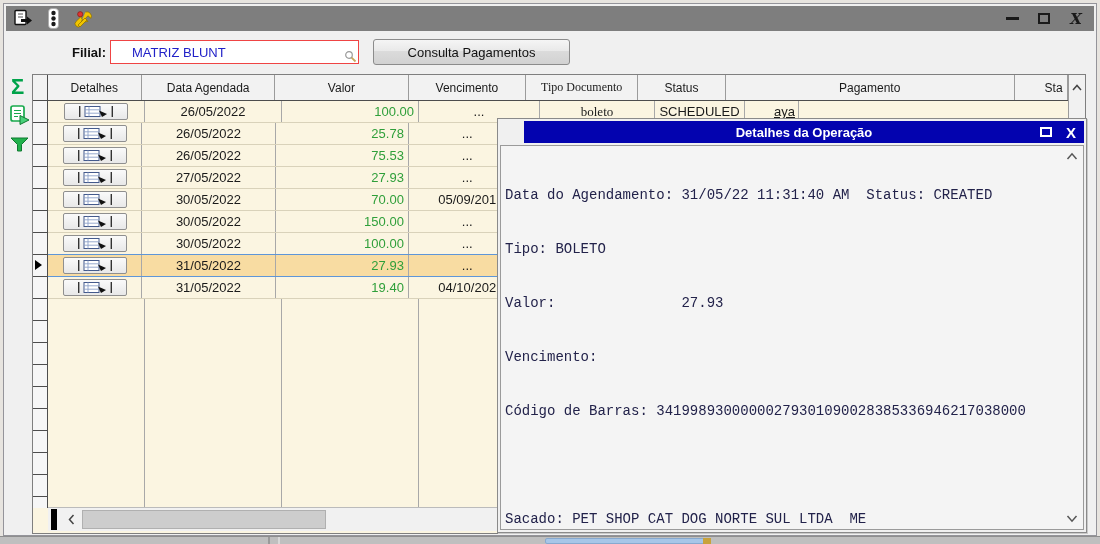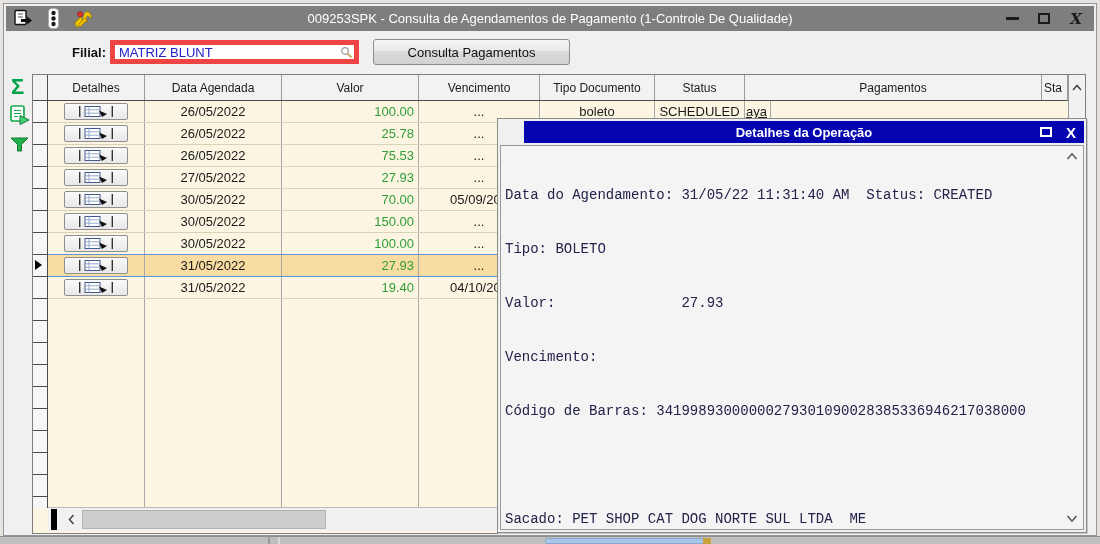--- a/index.html
+++ b/index.html
@@ -30,22 +30,22 @@
   .tb-controls { position:absolute; right:10px; top:0; height:25px; display:flex; align-items:center; gap:16px; }
   .ctl { width:16px; height:14px; display:flex; align-items:center; justify-content:center; color:#1A1A1A; }
   .ctl-min i { display:block; width:13px; height:3px; background:#1A1A1A; }
   .ctl-max i { display:block; width:12px; height:11px; border:2px solid #1A1A1A; background:#7E7E7E; }
   .ctl-close { font-family:"DejaVu Serif", serif; font-style:italic; font-weight:bold; font-size:15px; }
 
   
   .filial-label { position:absolute; left:60px; top:41px; width:42px; text-align:right;
     font-size:13px; font-weight:600; color:#111; }
   .filial-input { position:absolute; left:106px; top:36px; width:249px; height:24px;
-    background:#FFFFFF; border:5px solid #ef4444; font-size:13px; color:#2121C8;
-    display:flex; align-items:center; padding-left:4px; }
+    background:#FFFFFF; border:1px solid #ef4444; font-size:13px; color:#2121C8;
+    display:flex; align-items:center; padding-left:21px; }
   .filial-glass { position:absolute; right:1px; bottom:0; }
   .btn-consulta { position:absolute; left:369px; top:35px; width:197px; height:26px;
     background:linear-gradient(#F5F5F5,#E9E9E9 45%,#DBDBDB 46%,#D2D2D2);
     border:1px solid #8C8C8C; border-radius:3px; font-size:13px; color:#111;
     font-family:"Liberation Sans", sans-serif; display:flex; align-items:center; justify-content:center; }
 
   
   .side-sigma { position:absolute; left:7px; top:72px; color:#00A34A; font-weight:bold;
     font-size:22px; line-height:22px; }
   .side-export { position:absolute; left:4px; top:100px; }
@@ -53,21 +53,21 @@
 
   
   .grid { position:absolute; left:28px; top:70px; width:1054px; height:460px;
     border:1px solid #7F7F7F; background:#FBF5E1; }
   .ghead { position:absolute; left:0; top:0; width:1035px; height:26px; display:flex;
     background:#F2F2F2; border-bottom:1px solid #4D4D4D; }
   .ghead .hc { height:100%; display:flex; align-items:center; justify-content:center;
     font-size:12px; color:#1A1A1A; border-right:1px solid #9B9B9B; overflow:hidden; white-space:nowrap; }
   .hc-gutter { width:15px; background:#F2F2F2; border-right:1px solid #4D4D4D !important; }
   .w-det{width:97px;} .w-data{width:137px;} .w-valor{width:137px;} .w-venc{width:121px;}
-  .w-tipo{width:115px;} .w-status{width:90px;} .w-receb{width:297px;} .w-sta{width:26px; justify-content:flex-start !important; padding-left:2px;}
+  .w-tipo{width:115px;font-family:Liberation Serif, serif;} .w-status{width:90px;} .w-receb{width:297px;} .w-sta{width:26px; justify-content:flex-start !important; padding-left:2px;margin-left:28px;}
 
   .gutter { position:absolute; left:0; top:26px; width:15px; height:407px; overflow:hidden;
     background:#F6F6F6; border-right:1px solid #4D4D4D; }
   .gcell { width:100%; height:22px; border-bottom:1px solid #4D4D4D; position:relative; background:#F6F6F6; }
   .gcell.sel { background:#F6F6F6; }
   .row-arrow { position:absolute; left:2px; top:5px; width:0; height:0;
     border-left:7px solid #000; border-top:5px solid transparent; border-bottom:5px solid transparent; }
 
   .rows { position:absolute; left:15px; top:26px; width:1020px; height:407px; background:#FBF5E1; }
   .row { display:flex; height:22px; border-bottom:1px solid #D9D2BA; }
@@ -148,21 +148,20 @@
           </svg>
         </span>
         <span class="tb-icon">
           <svg width="21" height="20" viewBox="0 0 21 20">
             <path d="M12.5 3 a4.6 4.6 0 0 1 5.5 6.4 l-3 -2.6 -2.6 2.6 2.6 3 a4.6 4.6 0 0 1 -6.3 -5.5 L3 12.5 a2.6 2.6 0 1 0 4.5 4.5 l1.5 -6" fill="#F2C500" stroke="#8A6D00" stroke-width="0.7"></path>
             <path d="M4 17 L11 10 l2 2 -7 7 z" fill="#F2C500" stroke="#8A6D00" stroke-width="0.7" transform="translate(1,-1)"></path>
             <circle cx="7.2" cy="5.2" r="2.6" fill="#E03430" stroke="#7A1513" stroke-width="0.6"></circle>
           </svg>
         </span>
       </div>
-      <span class="tb-title">009253SPK - Consulta de Agendamentos de Pagamento (1-Controle De Qualidade)</span>
       <div class="tb-controls">
         <span class="ctl ctl-min">
             <i></i>
           </span>
         <span class="ctl ctl-max">
             <i></i>
           </span>
         <span class="ctl ctl-close">X</span>
       </div>
     </div>
@@ -196,21 +195,21 @@
     <div class="grid">
 
       <div class="ghead">
         <div class="hc hc-gutter"></div>
         <div class="hc w-det">Detalhes</div>
         <div class="hc w-data">Data Agendada</div>
         <div class="hc w-valor">Valor</div>
         <div class="hc w-venc">Vencimento</div>
         <div class="hc w-tipo">Tipo Documento</div>
         <div class="hc w-status">Status</div>
-        <div class="hc w-receb">Pagamentos</div>
+        <div class="hc w-receb">Pagamento</div>
         <div class="hc w-sta">Sta</div>
       </div>
 
       <div class="gutter">
         <div class="gcell"></div>
         <div class="gcell"></div>
         <div class="gcell"></div>
         <div class="gcell"></div>
         <div class="gcell"></div>
         <div class="gcell"></div>

